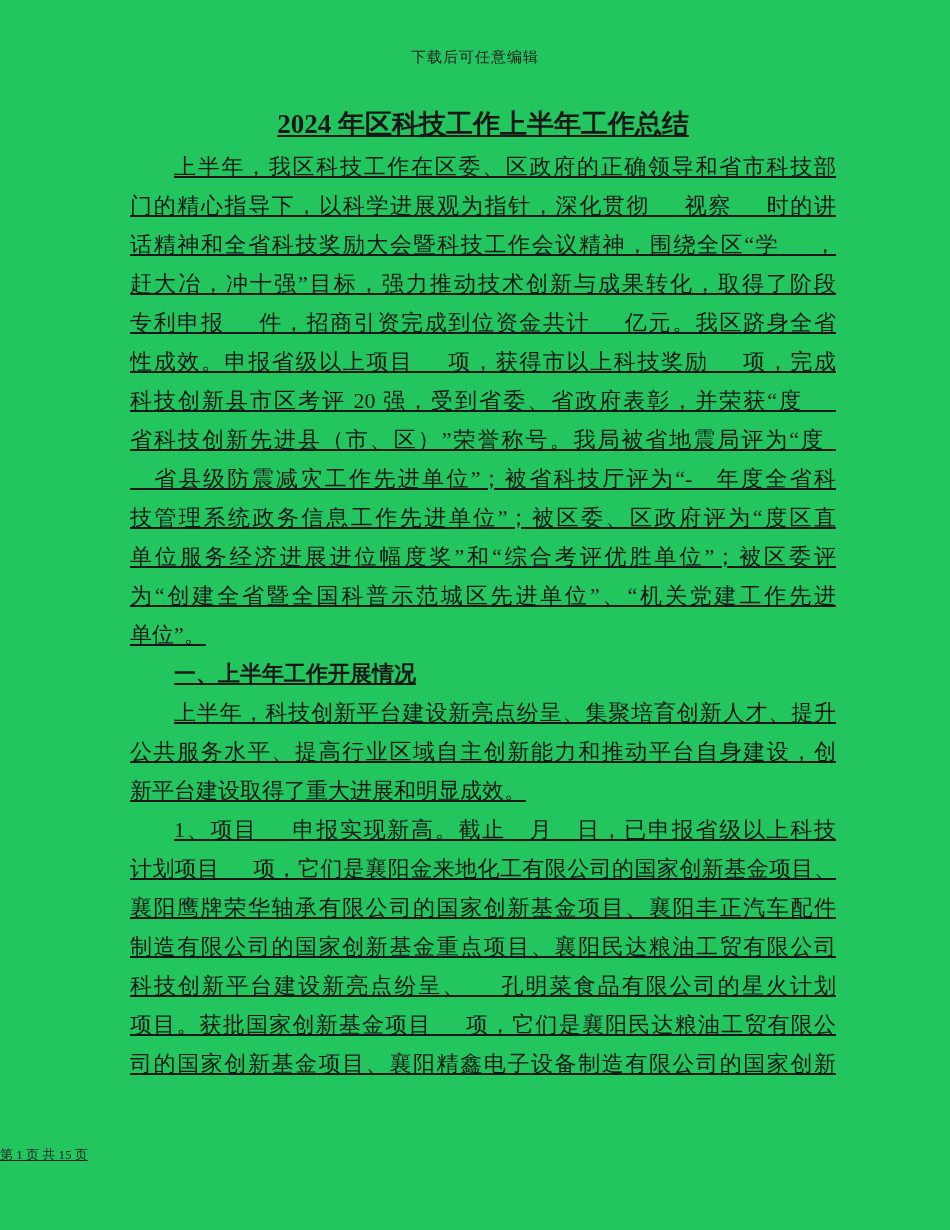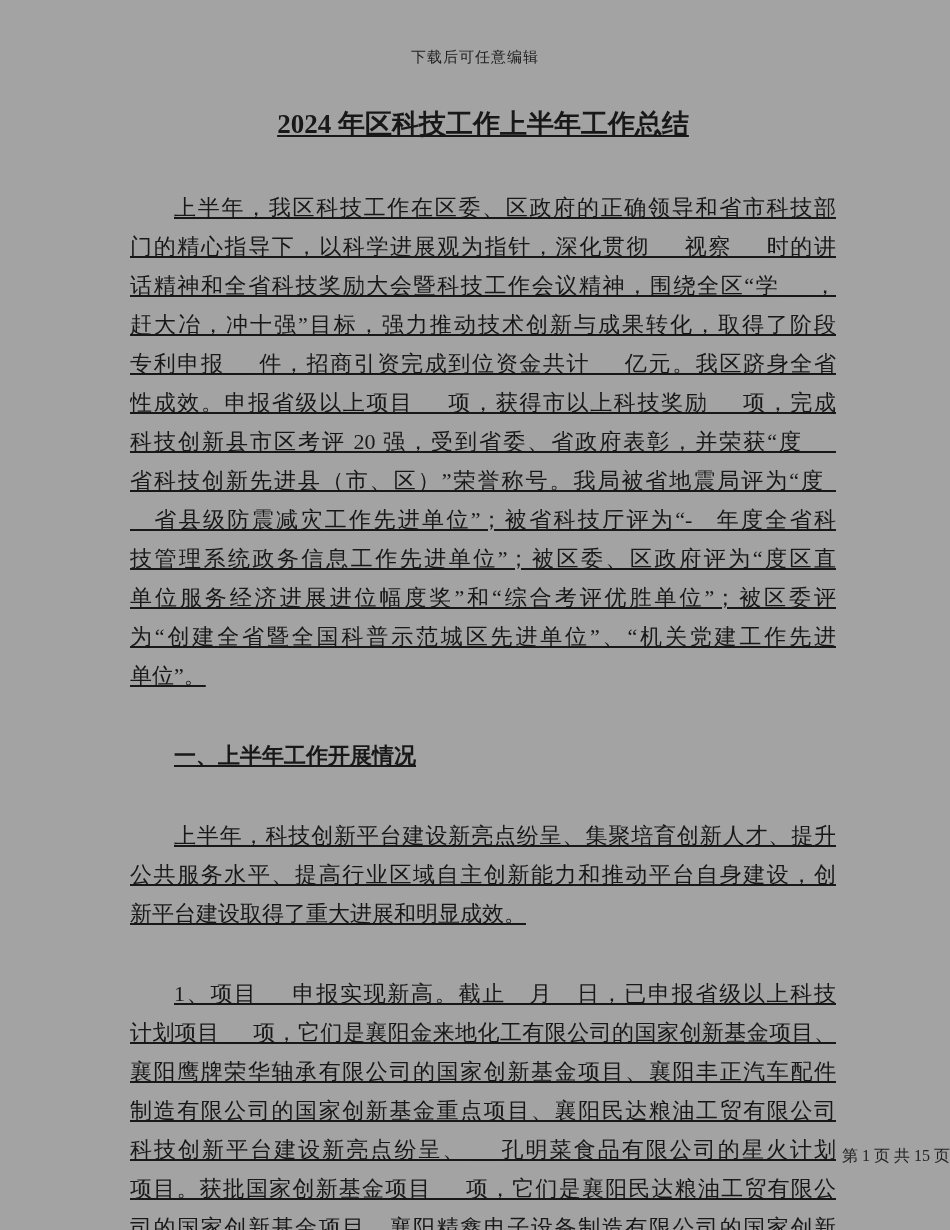--- a/index.html
+++ b/index.html
@@ -11,21 +11,21 @@
     width: 950px;
     height: 1230px;
     position: relative;
     font-family: "Liberation Serif", "DejaVu Serif", serif;
     color: #181818;
     overflow: hidden;
   }
   .page {
     position: absolute;
     inset: 0;
-    background: #a3a3a3;
+    background: #22c55e;
   }
   .header-note {
     position: absolute;
     top: 48px;
     left: 0;
     width: 100%;
     text-align: center;
     font-size: 15px;
     letter-spacing: 1px;
     color: #222222;
@@ -44,42 +44,42 @@
     text-align: justify;
     text-align-last: left;
     overflow: hidden;
     white-space: normal;
   }
   .line.fill {
     text-align-last: justify;
   }
   .line.indent {
     text-indent: 2em;
-    margin-top: 41px;
   }
   .block.title .line {
     height: 46px;
     line-height: 46px;
     font-size: 27px;
     font-weight: bold;
     text-align: center;
     text-align-last: center;
   }
   .block.h1 .line,
   .block.h2 .line {
     font-weight: bold;
   }
   .page-footer {
     position: absolute;
     top: 1146px;
     left: 0;
     width: 100%;
-    text-align: right;
-    font-size: 16px;
+    text-align: left;
+    font-size: 13px;
     color: #222222;
+    text-decoration: underline;
   }
 </style>
 </head>
 <body>
 
 <div class="page">
 
   <div class="header-note">下载后可任意编辑</div>
 
   <div class="doc-content">

